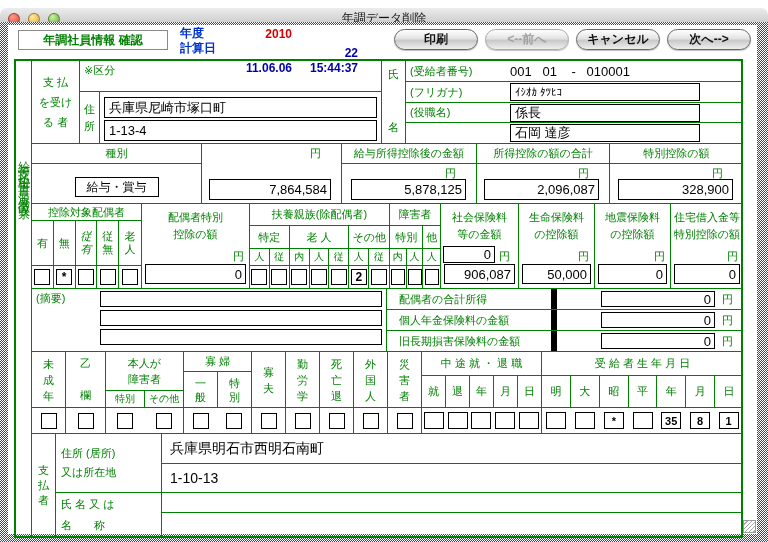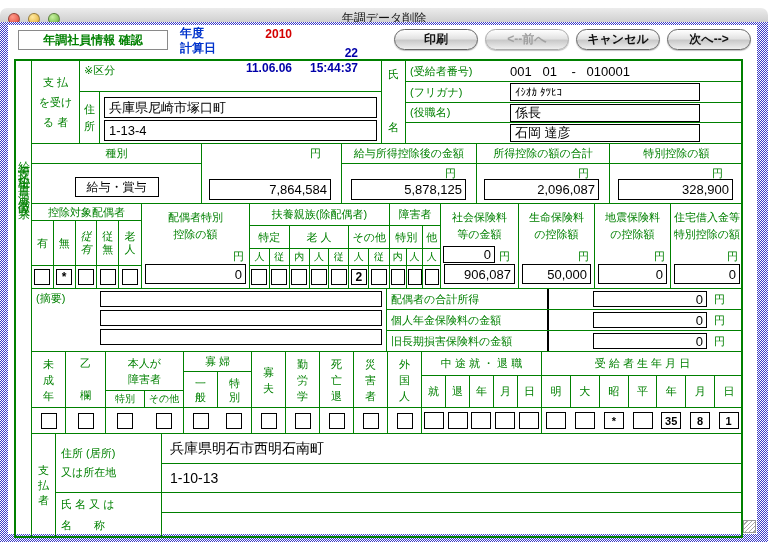--- a/index.html
+++ b/index.html
@@ -109,21 +109,21 @@
   .c-inner ~ .yen { right:auto; left:58px; }
 
   
   .secD { height:63px; display:flex; border-bottom:1px solid #008000; }
   .d-lab { width:64px; padding:2px 0 0 4px; color:#008000; }
   .d-boxes { width:290px; display:flex; flex-direction:column; padding:2px 4px; gap:3px; }
   .d-boxes .bx { height:16px; }
   .d-right { flex:1; border-left:1px solid #008000; display:flex; flex-direction:column; }
   .d-row { flex:1; display:flex; align-items:center; border-bottom:1px solid #008000; }
   .d-row.last { border-bottom:none; }
-  .d-row .dlab { width:162px; align-self:stretch; display:flex; align-items:center; padding-left:4px; border-right:2px solid #000000; color:#008000; }
+  .d-row .dlab { width:162px; align-self:stretch; display:flex; align-items:center; padding-left:4px; border-right:6px solid #000000; color:#008000;margin-left:8px; }
   .d-row .bx { width:114px; height:16px; margin-left:44px; }
   .d-row .dunit { margin-left:7px; color:#008000; }
 
   
   .secE { height:82px; display:flex; border-bottom:1px solid #008000; }
   .e-col { display:flex; flex-direction:column; border-right:1px solid #008000; }
   .e-col.last { border-right:none; }
   .e-lblzone { height:56px; border-bottom:1px solid #008000; display:flex; align-items:center; justify-content:center; }
   .vlab { color:#008000; text-align:center; word-break:break-all; line-height:16px; width:13px; }
   .e-2 { height:56px; border-bottom:1px solid #008000; display:flex; flex-direction:column; justify-content:space-between; align-items:center; padding:4px 0; color:#008000; }
@@ -547,31 +547,31 @@
                   <div class="vlab">死亡退</div>
                 </div>
               <div class="e-boxzone">
                   <div class="seg">
                     <div class="chk"></div>
                   </div>
                 </div>
             </div>
             <div class="e-col" style="width:34px;">
               <div class="e-lblzone">
-                  <div class="vlab">災害者</div>
+                  <div class="vlab">外国人</div>
                 </div>
               <div class="e-boxzone">
                   <div class="seg">
                     <div class="chk"></div>
                   </div>
                 </div>
             </div>
             <div class="e-col" style="width:34px;">
               <div class="e-lblzone">
-                  <div class="vlab">外国人</div>
+                  <div class="vlab">災害者</div>
                 </div>
               <div class="e-boxzone">
                   <div class="seg">
                     <div class="chk"></div>
                   </div>
                 </div>
             </div>
             <div class="e-col" style="width:120px;">
               <div class="e-comp">
                 <div class="e-chead" style="flex:0 0 23px;">中 途 就 ・ 退 職</div>

